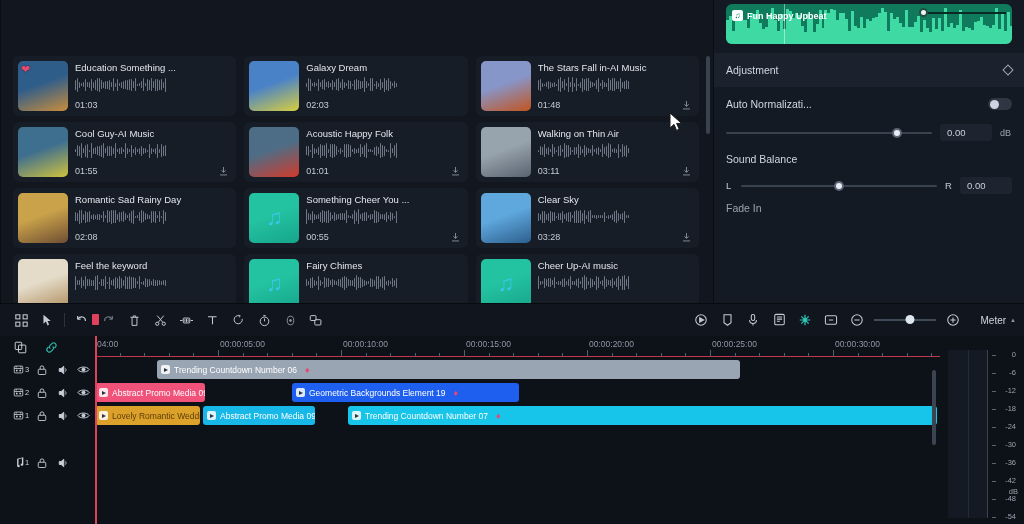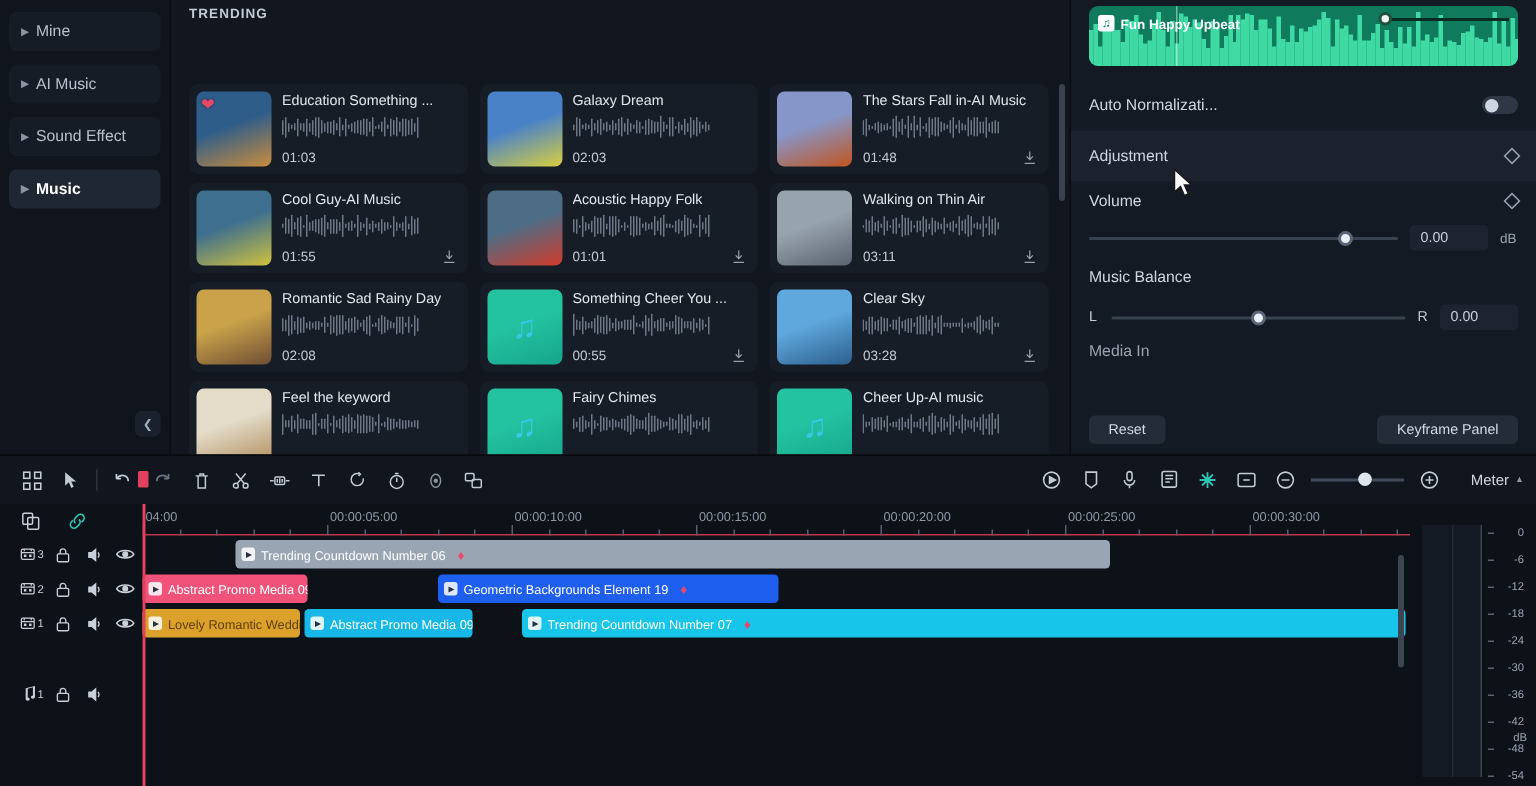--- a/index.html
+++ b/index.html
@@ -218,45 +218,23 @@
   .mtick { position:absolute; right:0px; width:4px; height:1px; background:#5b6474; }
   .meter-db { position:absolute; right:4px; bottom:-3px; font-size:7.5px; color:#9aa3b0; }
 </style>
 </head>
 <body>
 
 <div class="app">
 
   <div class="top">
 
-    <div class="sidebar">
-      <div class="side-item">
-        <span class="side-arrow">▶</span>
-        <span>Mine</span>
-      </div>
-      <div class="side-item">
-        <span class="side-arrow">▶</span>
-        <span>AI Music</span>
-      </div>
-      <div class="side-item">
-        <span class="side-arrow">▶</span>
-        <span>Sound Effect</span>
-      </div>
-      <div class="side-item active">
-        <span class="side-arrow">▶</span>
-        <span>Music</span>
-      </div>
-      <div class="collapse-btn">
-        <span>❮</span>
-      </div>
-    </div>
 
     <div class="browser">
 
-      <div class="section-title">TRENDING</div>
 
       <div class="grid-wrap">
         <div class="grid" id="cardgrid">
             <div class="card">
               <div class="thumb" style="background:linear-gradient(160deg,#2f5d8a 0%,#2f5d8a 45%,#c98d3c 100%)">
                 <span class="heart">❤</span>
               </div>
               <div class="card-body">
                 <div class="card-title">Education Something ...</div>
                 <div class="wave">
@@ -1052,62 +1030,54 @@
         <div class="clip-playhead"></div>
         <div class="clip-label">
           <span class="clip-badge">♫</span>
           <span>Fun Happy Upbeat</span>
         </div>
         <div class="clip-vol">
           <div class="knob"></div>
         </div>
       </div>
 
+      <div class="row hl">
+        <span>Adjustment</span>
+        <span class="diamond"></span>
+      </div>
+
       <div class="row">
         <span>Auto Normalizati...</span>
         <span class="toggle">
             <span class="dot"></span>
           </span>
       </div>
 
-      <div class="row hl">
-        <span>Adjustment</span>
-        <span class="diamond"></span>
-      </div>
-
-      <div class="row" style="height:26px;">
-        <span>Volume</span>
-        <span class="diamond"></span>
-      </div>
       <div class="slider-row">
         <div class="track">
           <div class="knob" style="left:83%;"></div>
         </div>
         <div class="numbox">0.00</div>
         <div class="unit">dB</div>
       </div>
 
       <div class="row" style="height:30px;">
-        <span>Music Balance</span>
+        <span>Sound Balance</span>
       </div>
       <div class="slider-row">
         <div class="lr">L</div>
         <div class="track">
           <div class="knob" style="left:50%;"></div>
         </div>
         <div class="lr">R</div>
         <div class="numbox">0.00</div>
       </div>
 
-      <div class="fade">Media In</div>
-
-      <div class="btnrow">
-        <div class="btn">Reset</div>
-        <div class="btn">Keyframe Panel</div>
-      </div>
+      <div class="fade">Fade In</div>
+
     </div>
   </div>
 
   <div class="bottom">
 
     <div class="toolbar">
       <div class="tb">
         <svg width="13" height="13" viewBox="0 0 16 16" fill="none" stroke="#c3cbd6" stroke-width="1.3">
           <rect x="1" y="1" width="5" height="5"></rect>
             <rect x="10" y="1" width="5" height="5"></rect>

